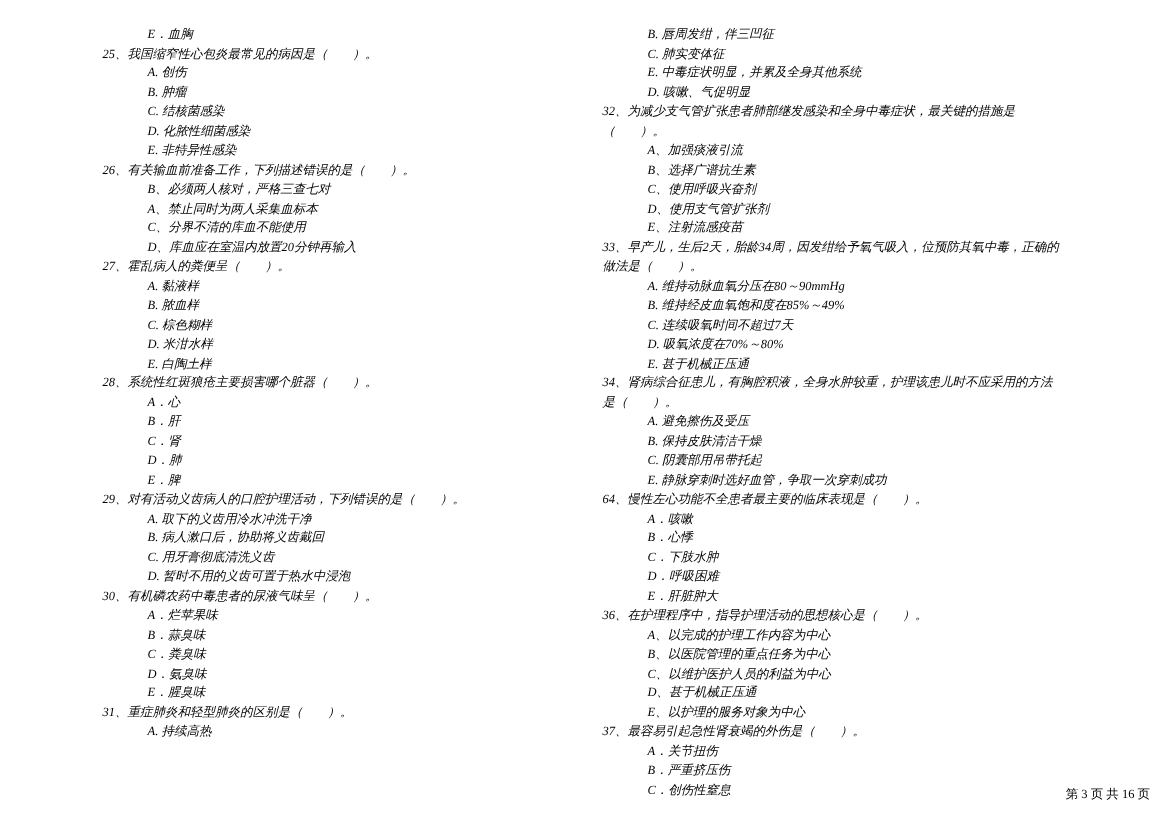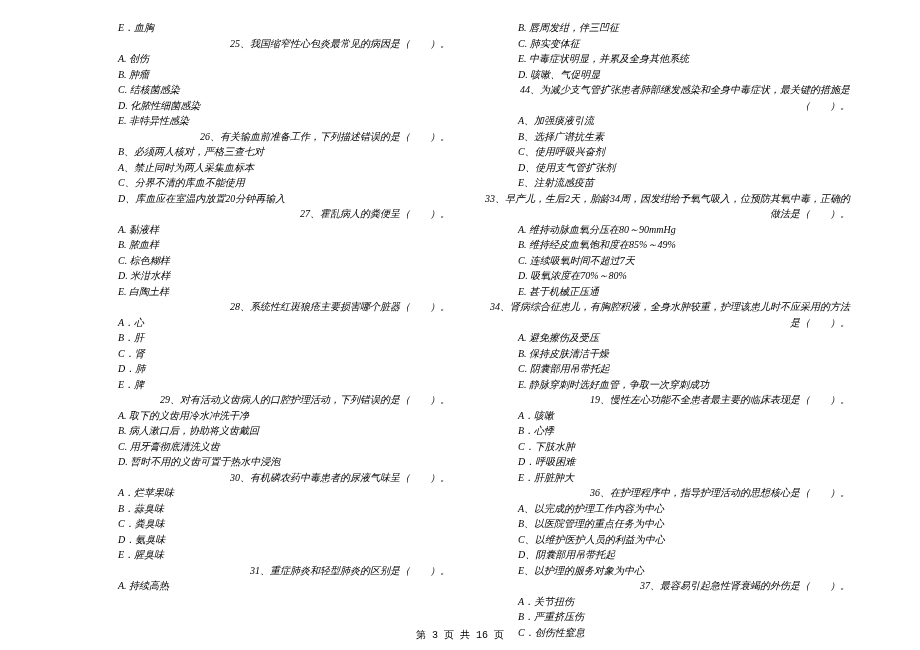--- a/index.html
+++ b/index.html
@@ -22,27 +22,25 @@
     width: 50%;
     padding: 0 10px;
     line-height: 1.55;
     font-style: italic;
   }
   .opt {
     padding-left: 48px;
   }
   .q {
     padding-left: 12px;
-    text-align: right;
   }
   .footer {
-    text-align: center;
+    text-align: right;
     font-size: 10px;
     padding-top: 8px;
-    font-family: Liberation Mono, monospace;
   }
 </style>
 </head>
 <body>
 
 <div class="page">
   <div class="col" id="left-col">
       <div class="opt">E．血胸</div>
       <div class="q">25、我国缩窄性心包炎最常见的病因是（　　）。</div>
       <div class="opt">A. 创伤</div>
@@ -79,48 +77,48 @@
       <div class="opt">D．氨臭味</div>
       <div class="opt">E．腥臭味</div>
       <div class="q">31、重症肺炎和轻型肺炎的区别是（　　）。</div>
       <div class="opt">A. 持续高热</div>
     </div>
   <div class="col" id="right-col">
       <div class="opt">B. 唇周发绀，伴三凹征</div>
       <div class="opt">C. 肺实变体征</div>
       <div class="opt">E. 中毒症状明显，并累及全身其他系统</div>
       <div class="opt">D. 咳嗽、气促明显</div>
-      <div class="q">44、为减少支气管扩张患者肺部继发感染和全身中毒症状，最关键的措施是（　　）。</div>
+      <div class="q">32、为减少支气管扩张患者肺部继发感染和全身中毒症状，最关键的措施是（　　）。</div>
       <div class="opt">A、加强痰液引流</div>
       <div class="opt">B、选择广谱抗生素</div>
       <div class="opt">C、使用呼吸兴奋剂</div>
       <div class="opt">D、使用支气管扩张剂</div>
       <div class="opt">E、注射流感疫苗</div>
       <div class="q">33、早产儿，生后2天，胎龄34周，因发绀给予氧气吸入，位预防其氧中毒，正确的做法是（　　）。</div>
       <div class="opt">A. 维持动脉血氧分压在80～90mmHg</div>
       <div class="opt">B. 维持经皮血氧饱和度在85%～49%</div>
       <div class="opt">C. 连续吸氧时间不超过7天</div>
       <div class="opt">D. 吸氧浓度在70%～80%</div>
       <div class="opt">E. 甚于机械正压通</div>
       <div class="q">34、肾病综合征患儿，有胸腔积液，全身水肿较重，护理该患儿时不应采用的方法是（　　）。</div>
       <div class="opt">A. 避免擦伤及受压</div>
       <div class="opt">B. 保持皮肤清洁干燥</div>
       <div class="opt">C. 阴囊部用吊带托起</div>
       <div class="opt">E. 静脉穿刺时选好血管，争取一次穿刺成功</div>
-      <div class="q">19、慢性左心功能不全患者最主要的临床表现是（　　）。</div>
+      <div class="q">64、慢性左心功能不全患者最主要的临床表现是（　　）。</div>
       <div class="opt">A．咳嗽</div>
       <div class="opt">B．心悸</div>
       <div class="opt">C．下肢水肿</div>
       <div class="opt">D．呼吸困难</div>
       <div class="opt">E．肝脏肿大</div>
       <div class="q">36、在护理程序中，指导护理活动的思想核心是（　　）。</div>
       <div class="opt">A、以完成的护理工作内容为中心</div>
       <div class="opt">B、以医院管理的重点任务为中心</div>
       <div class="opt">C、以维护医护人员的利益为中心</div>
-      <div class="opt">D、阴囊部用吊带托起</div>
+      <div class="opt">D、甚于机械正压通</div>
       <div class="opt">E、以护理的服务对象为中心</div>
       <div class="q">37、最容易引起急性肾衰竭的外伤是（　　）。</div>
       <div class="opt">A．关节扭伤</div>
       <div class="opt">B．严重挤压伤</div>
       <div class="opt">C．创伤性窒息</div>
     </div>
 </div>
 <div class="footer">第 3 页 共 16 页</div>
 
 </body></html>

